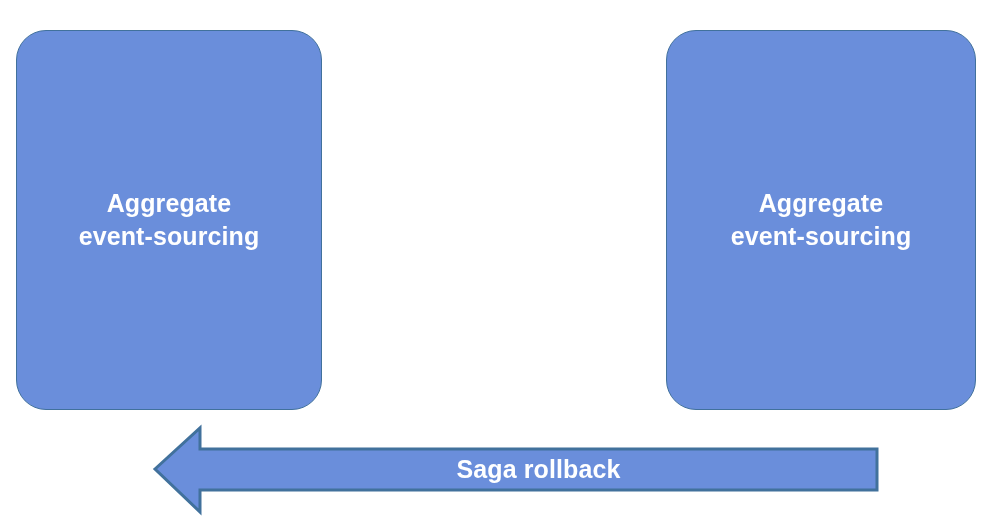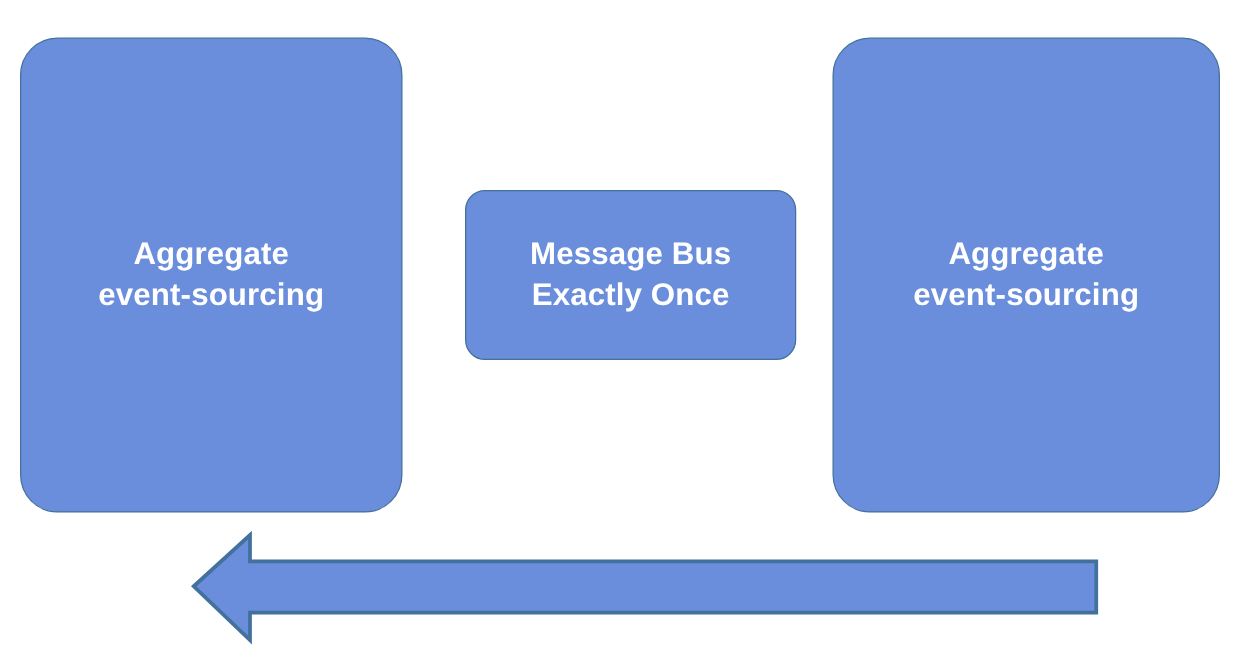--- a/index.html
+++ b/index.html
@@ -91,30 +91,29 @@
 </head>
 <body>
 
 <div id="canvas">
 
   <div class="node" id="node-left">
     <div class="node-label">Aggregate
 event-sourcing</div>
   </div>
 
-  <div class="node" id="node-middle">
-    <div class="node-label">Message Bus
-Exactly Once</div>
-  </div>
 
   <div class="node" id="node-right">
     <div class="node-label">Aggregate
 event-sourcing</div>
   </div>
 
   <div id="arrow-wrap">
     <svg viewBox="0 0 728 94" preserveAspectRatio="none">
       <polygon points="3,45 48,4 48,25 725,25 725,66 48,66 48,88" fill="#6A8EDB" stroke="#41719C" stroke-width="3" stroke-linejoin="miter"></polygon>
     </svg>
   </div>
 
+  <div id="arrow-label">
+    <span class="arrow-text">Saga rollback</span>
+  </div>
 
 </div>
 
 </body></html>

